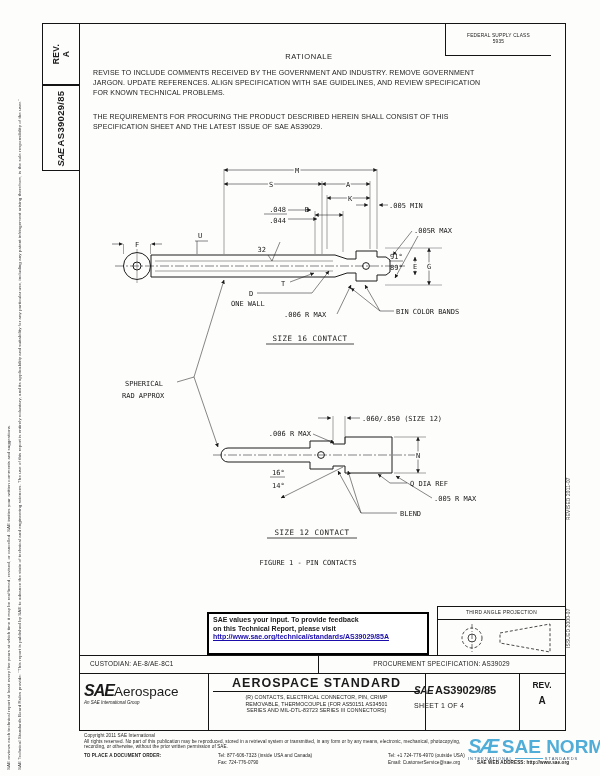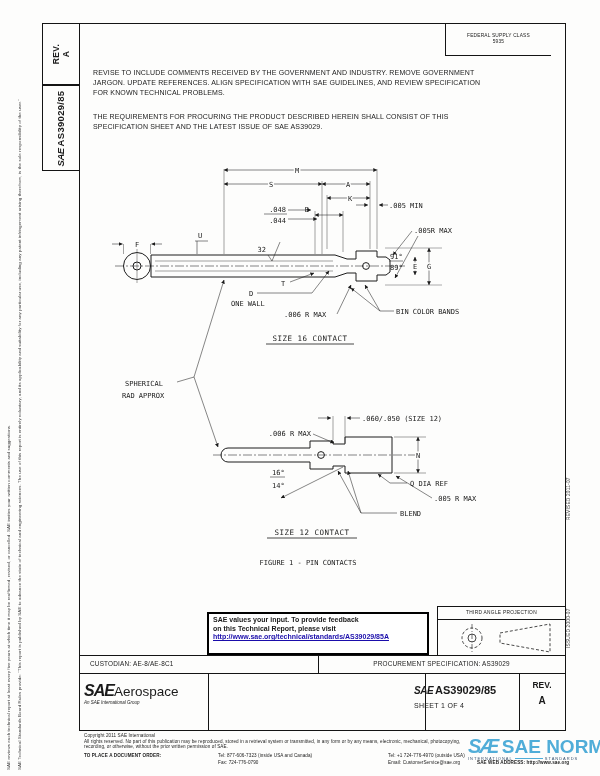--- a/index.html
+++ b/index.html
@@ -88,20 +88,21 @@
     </div>
   </div>
 
   <div class="abs" style="left:445px;top:23px;width:105px;height:32px;border-left:1px solid #141414;border-bottom:1px solid #141414;display:flex;align-items:center;justify-content:center;">
     <div class="fsc">
       <div>FEDERAL SUPPLY CLASS</div>
       <div>5935</div>
     </div>
   </div>
 
+  <div class="abs rat-title" style="left:79px;top:52px;width:460px;">RATIONALE</div>
   <div class="abs spec-par" style="left:93px;top:68px;width:455px;">
     <div>REVISE TO INCLUDE COMMENTS RECEIVED BY THE GOVERNMENT AND INDUSTRY. REMOVE GOVERNMENT</div>
     <div>JARGON. UPDATE REFERENCES. ALIGN SPECIFICATION WITH SAE GUIDELINES, AND REVIEW SPECIFICATION</div>
     <div>FOR KNOWN TECHNICAL PROBLEMS.</div>
   </div>
   <div class="abs spec-par" style="left:93px;top:112px;width:455px;">
     <div>THE REQUIREMENTS FOR PROCURING THE PRODUCT DESCRIBED HEREIN SHALL CONSIST OF THIS</div>
     <div>SPECIFICATION SHEET AND THE LATEST ISSUE OF SAE AS39029.</div>
   </div>
 
@@ -274,20 +275,29 @@
   <div class="hline" style="left:79px;top:673px;width:487px;"></div>
   <div class="vline" style="left:208px;top:673px;height:57px;"></div>
   <div class="vline" style="left:425px;top:673px;height:57px;"></div>
   <div class="vline" style="left:519px;top:673px;height:57px;"></div>
 
   <div class="abs" style="left:84px;top:682px;width:120px;">
     <span class="logo1">SAE</span><span class="logo2">Aerospace</span>
     <div class="logo3">An SAE International Group</div>
   </div>
 
+  <div class="abs" style="left:209px;top:676px;width:215px;">
+    <div class="tb-head">AEROSPACE STANDARD</div>
+    <div style="border-bottom:1px solid #141414;margin:1px 4px 2px 4px;"></div>
+    <div class="tb-sub">
+      <div>(R) CONTACTS, ELECTRICAL CONNECTOR, PIN, CRIMP</div>
+      <div>REMOVABLE, THERMOCOUPLE (FOR AS50151 AS34501</div>
+      <div>SERIES AND MIL-DTL-83723 SERIES III CONNECTORS)</div>
+    </div>
+  </div>
 
   <div class="abs" style="left:414px;top:684px;width:88px;">
     <div class="doccell"><span class="sae-it" style="font-size:10px;">SAE</span><span>AS39029/85</span></div>
     <div class="sheet" style="margin-top:6px;">SHEET 1 OF 4</div>
   </div>
 
   <div class="abs" style="left:519px;top:680px;width:46px;text-align:center;">
     <div class="revcell1">REV.</div>
     <div class="revcell2" style="margin-top:5px;">A</div>
   </div>

